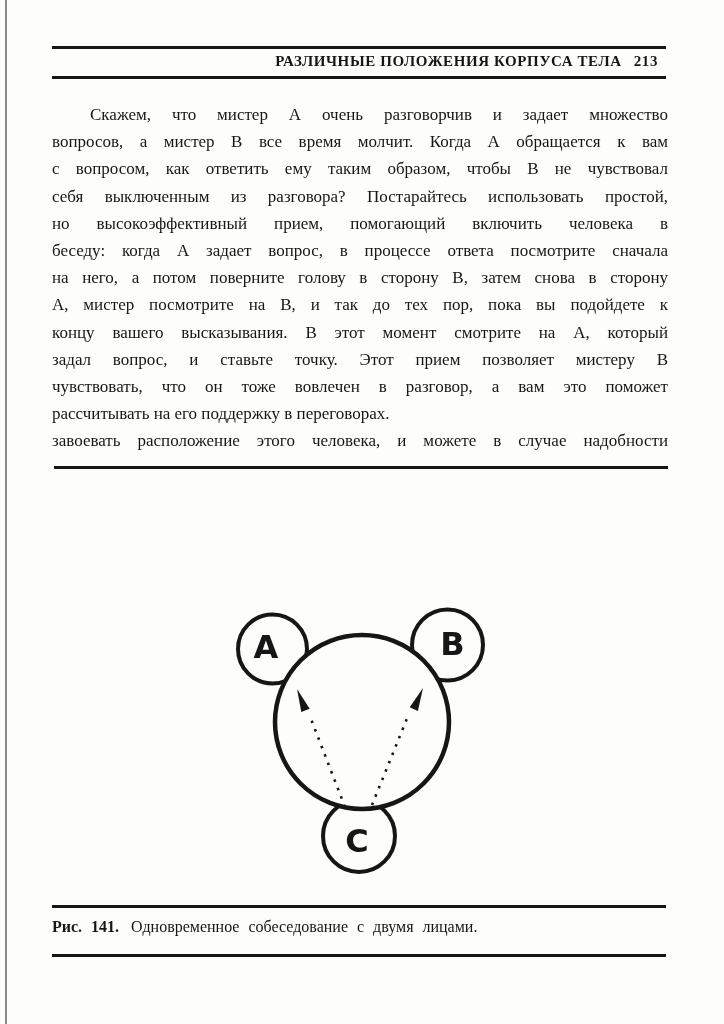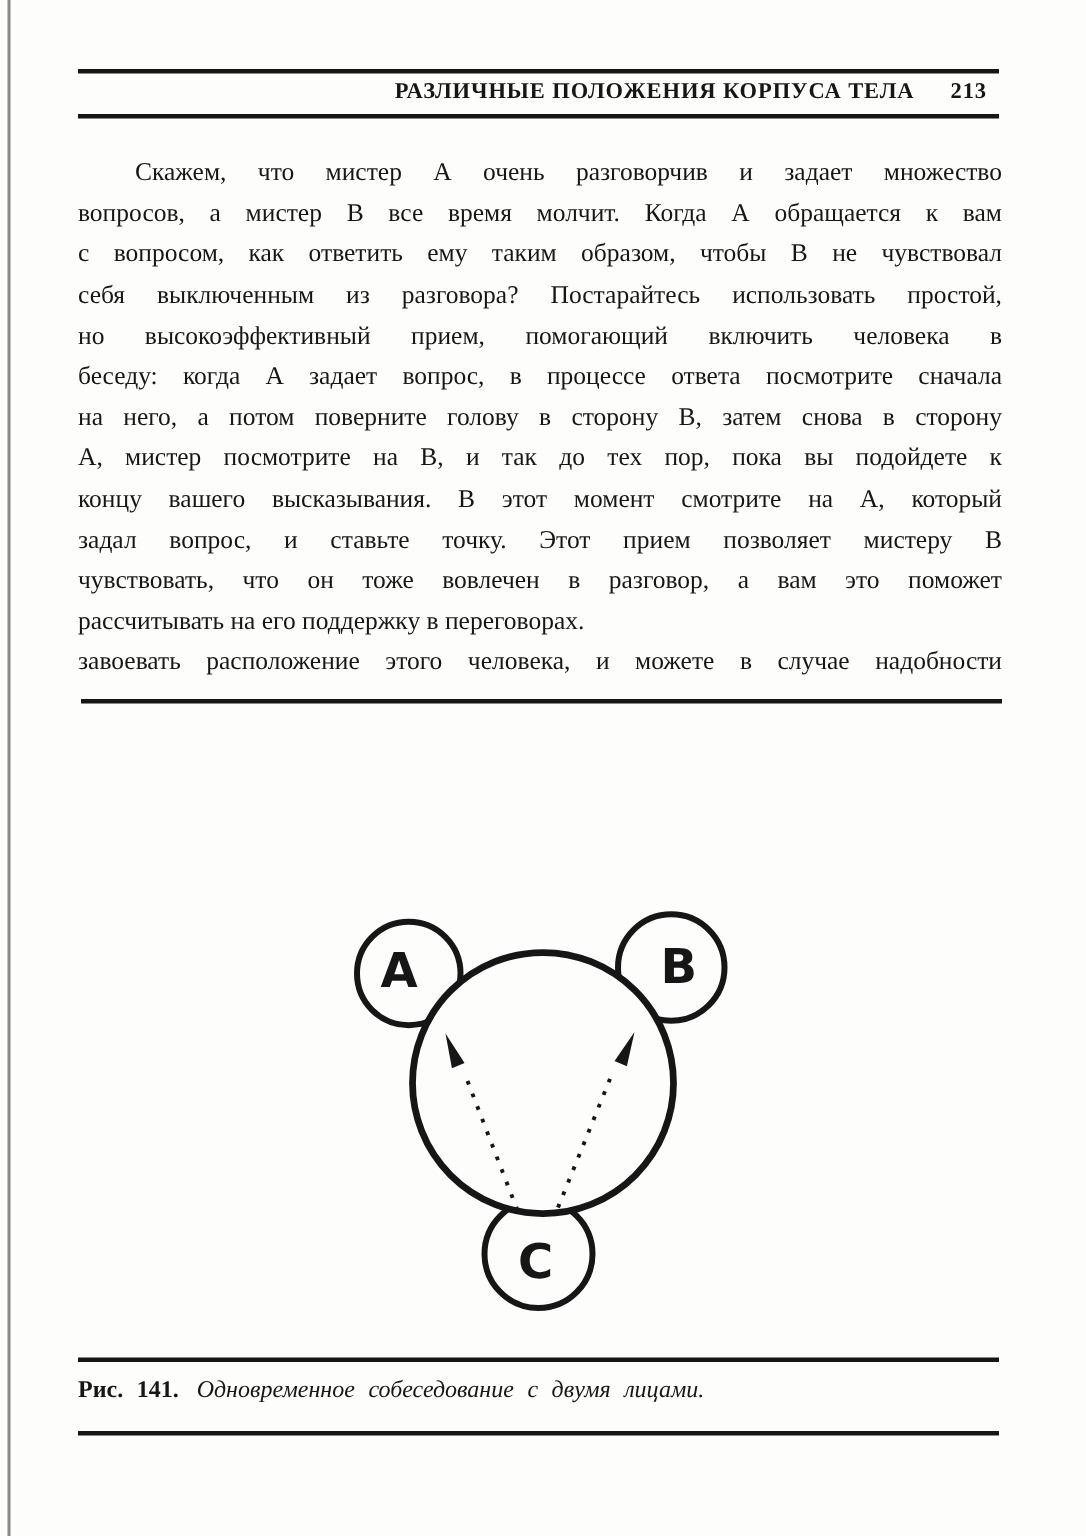--- a/index.html
+++ b/index.html
@@ -38,21 +38,21 @@
   .rule-caption-bottom{ top: 954px; height: 2.5px; }
 
   .header {
     position: absolute;
     top: 53px;
     left: 52px;
     width: 606px;
     display: flex;
     justify-content: flex-end;
     align-items: baseline;
-    gap: 24px;
+    gap: 12px;
     font-weight: bold;
     font-size: 15px;
     letter-spacing: 0.6px;
     white-space: nowrap;
   }
 
   .paragraph {
     position: absolute;
     top: 101px;
     left: 52px;
@@ -84,21 +84,21 @@
   .caption {
     position: absolute;
     top: 918px;
     left: 52px;
     width: 616px;
     font-size: 16px;
     word-spacing: 5px;
     white-space: nowrap;
   }
   .caption-prefix { font-weight: bold; margin-right: 12px; text-align: right; }
-  .caption-text   { font-style: italic; }
+  .caption-text   { }
 </style>
 </head>
 <body>
 
 <div class="page">
 
   <div class="edge-line"></div>
 
   <div class="rule rule-header-top"></div>
 

